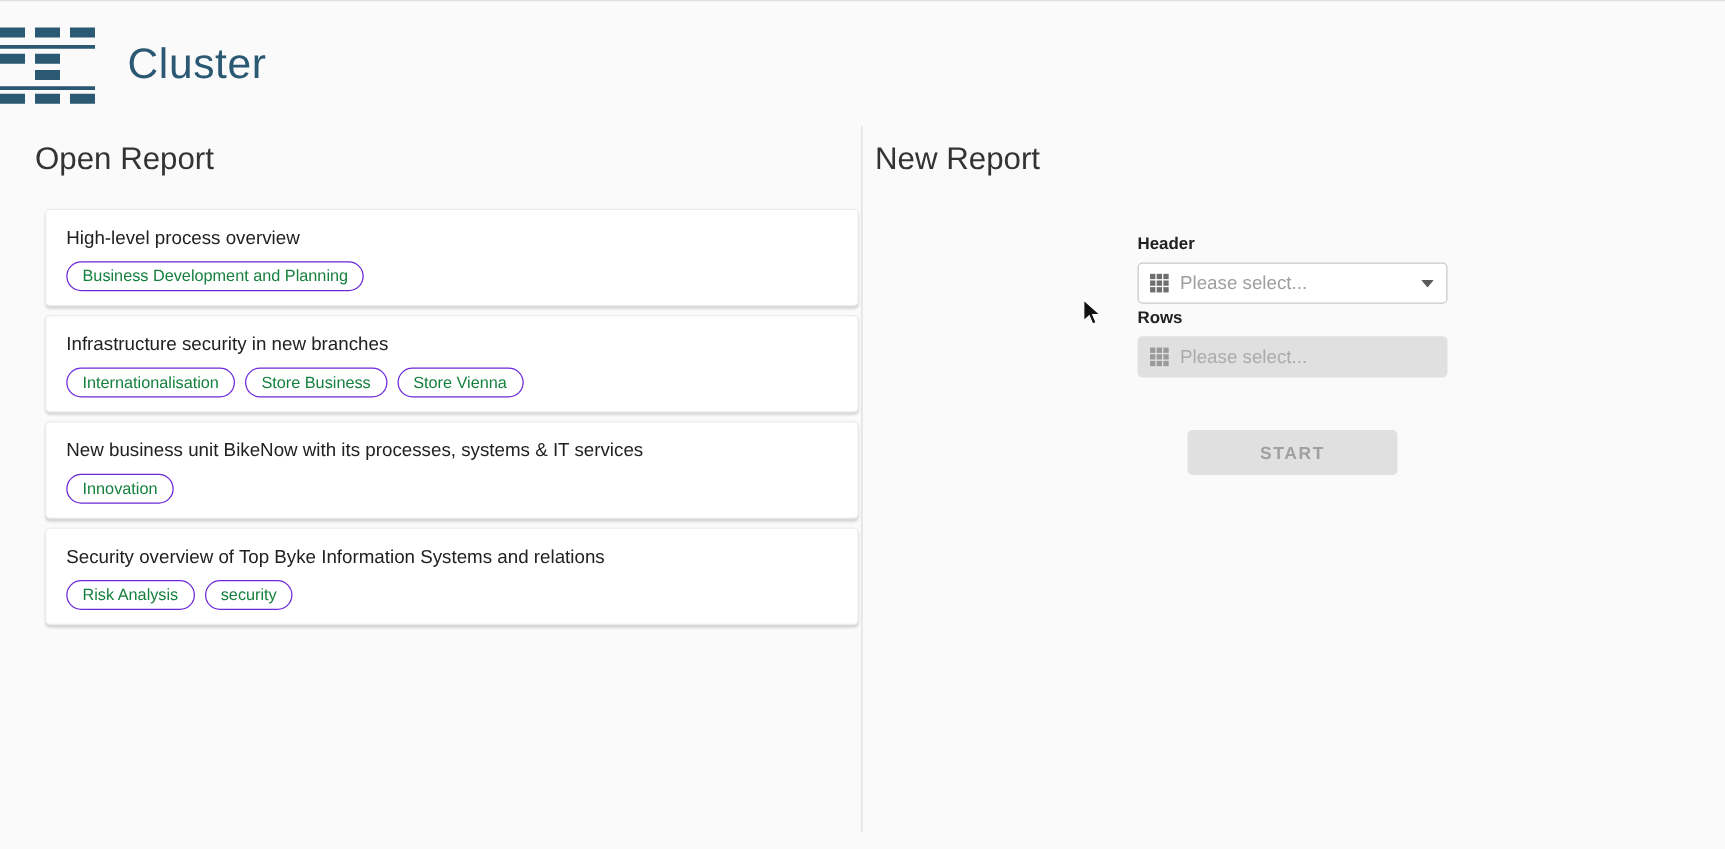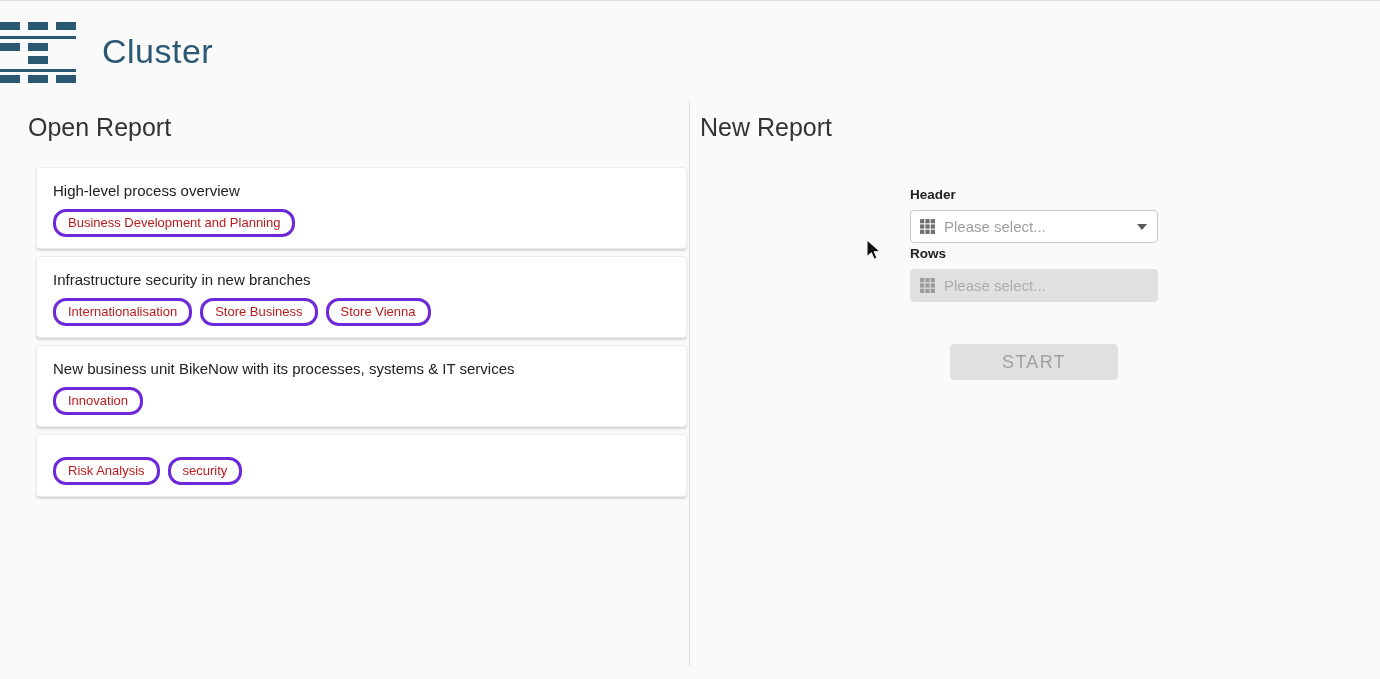--- a/index.html
+++ b/index.html
@@ -60,25 +60,25 @@
     border-radius: 4px;
     box-shadow: 0 2px 2px rgba(0,0,0,0.14);
     padding: 13px 16px 11px 16px;
     margin-bottom: 7px;
     cursor: pointer;
   }
   .report-title { font-size: 15px; color: #212121; line-height: 19px; }
   .report-tags { margin-top: 9px; display: flex; flex-wrap: wrap; }
   .tag {
     display: inline-block;
-    border: 3px solid #6d28d9;
+    border: 1px solid #6d28d9;
     border-radius: 13px;
     padding: 3px 12px 4px 12px;
     font-size: 13px;
-    color: #b91c1c;
+    color: #15803d;
     background: #ffffff;
     margin-right: 8px;
     white-space: nowrap;
   }
 
   
   .new-report-form { margin: 46px 0 0 210px; width: 248px; }
   .field-label {
     font-size: 13.5px;
     font-weight: 700;
@@ -111,23 +111,24 @@
   .start-button {
     display: block;
     margin: 42px auto 0 auto;
     width: 168px;
     height: 36px;
     background: #e0e0e0;
     color: #a0a0a0;
     border: none;
     border-radius: 4px;
     font-family: "Liberation Sans", sans-serif;
-    font-size: 18px;
+    font-size: 14px;
     letter-spacing: 1.3px;
     text-align: center;
+    font-weight: bold;
   }
 
   
   .cursor { position: absolute; left: 866px; top: 238px; pointer-events: none; z-index: 10; }
 </style>
 </head>
 <body>
 
 <header class="topbar">
   <div class="logo">
@@ -170,20 +171,21 @@
   </div>
 
   <div class="report-card">
     <div class="report-title">New business unit BikeNow with its processes, systems &amp; IT services</div>
     <div class="report-tags">
             <span class="tag">Innovation</span>
           </div>
   </div>
 
   <div class="report-card">
+    <div class="report-title">Security overview of Top Byke Information Systems and relations</div>
     <div class="report-tags">
             <span class="tag">Risk Analysis</span>
             <span class="tag">security</span>
           </div>
   </div>
 </div>
   </section>
 
   <section class="panel panel-right">
     <h1 class="panel-heading">New Report</h1>

